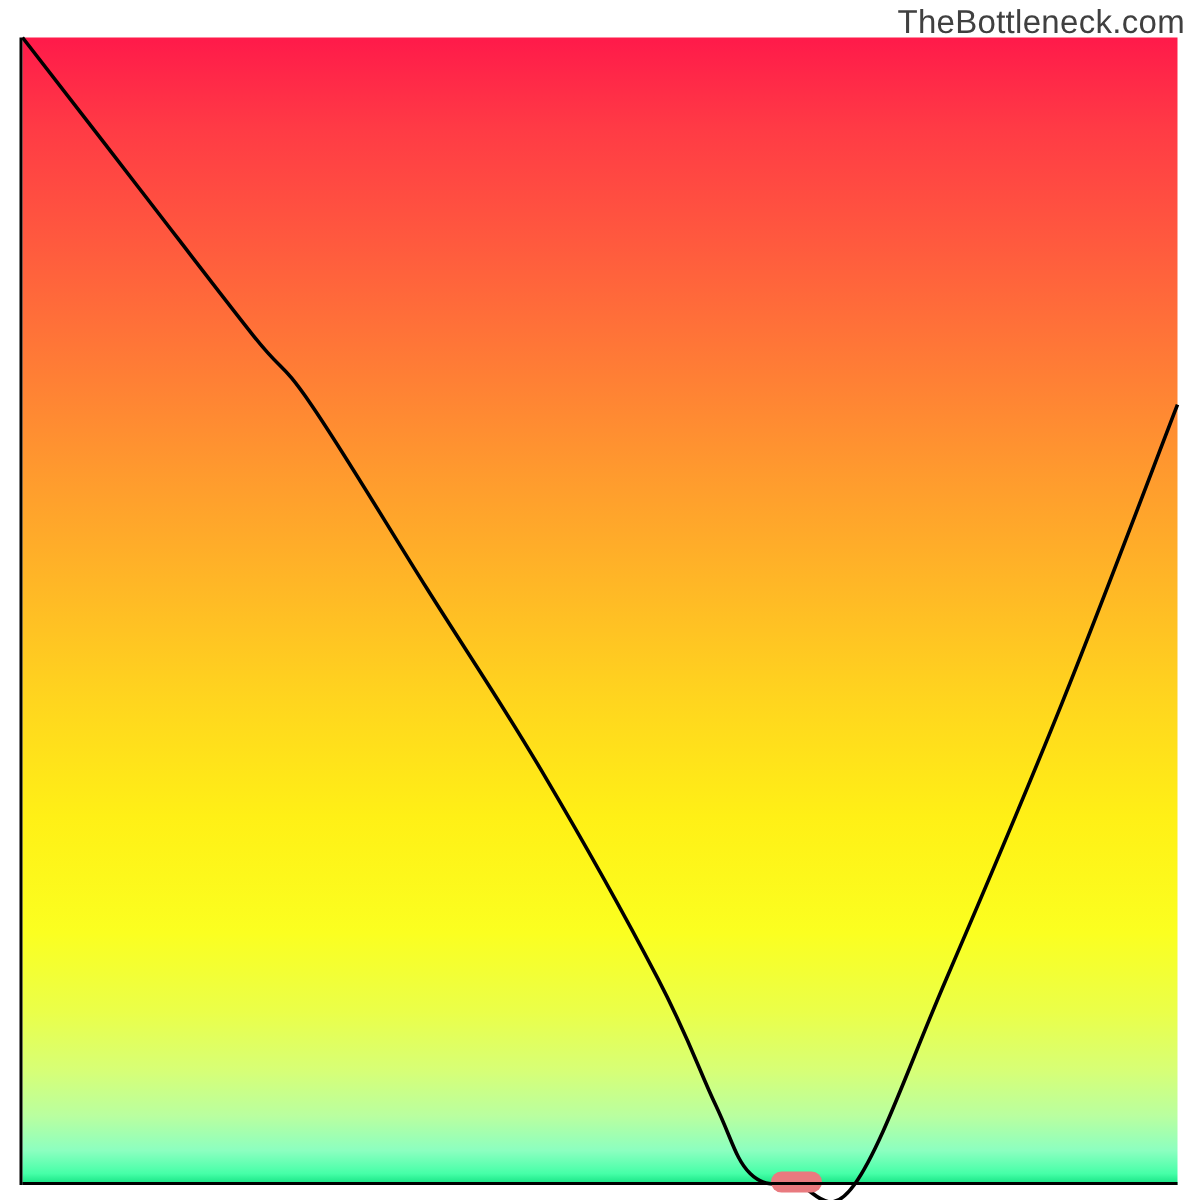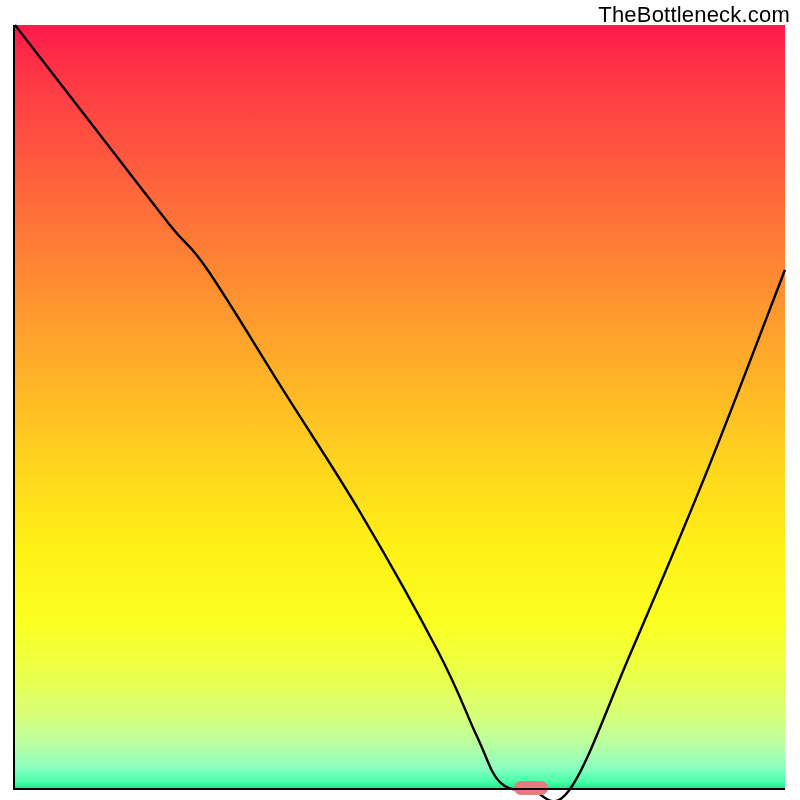--- a/index.html
+++ b/index.html
@@ -53,21 +53,21 @@
     left: 15px;
     top: 788px;
     width: 770px;
     height: 2px;
     background: #000000;
   }
   .watermark {
     position: absolute;
     top: 2px;
     right: 10px;
-    color: #000000;
+    color: #404040;
     font-size: 22px;
     font-weight: 500;
     letter-spacing: 0.2px;
   }
   svg.curve {
     position: absolute;
     left: 15px;
     top: 25px;
     width: 770px;
     height: 765px;

